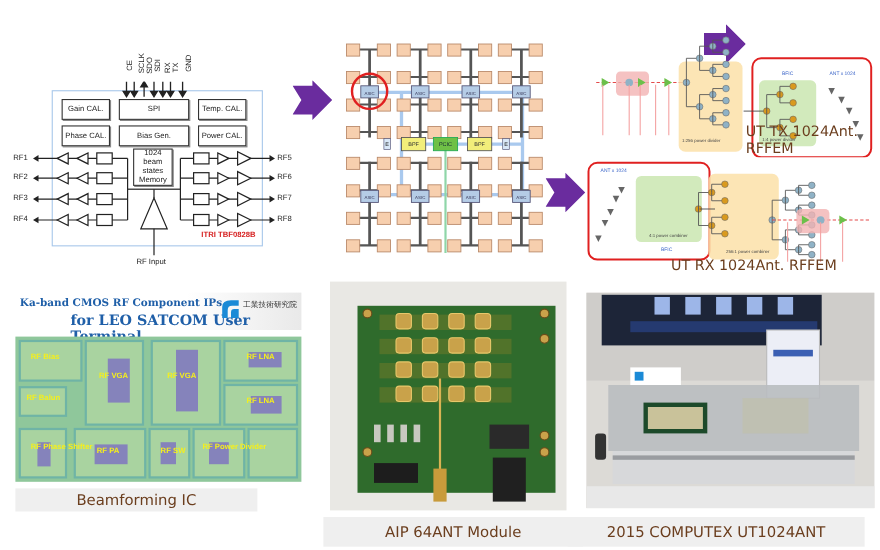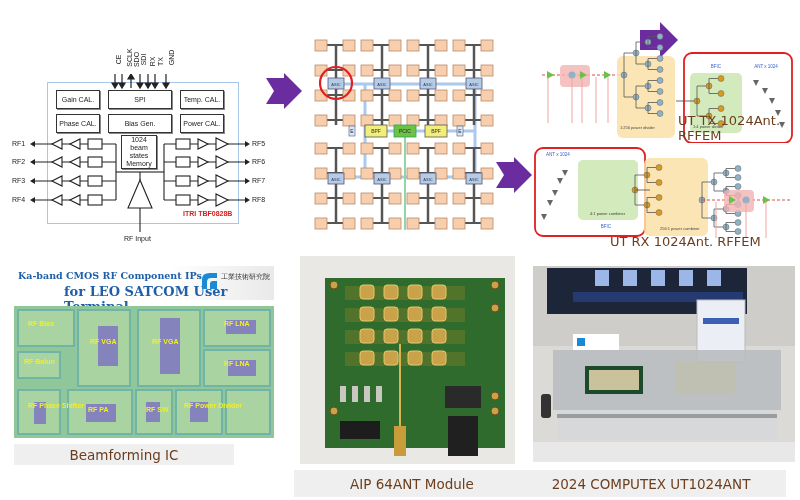--- a/index.html
+++ b/index.html
@@ -518,13 +518,13 @@
     <rect x="142" y="96" width="60" height="32" fill="#bfbfae" opacity="0.8"></rect>
     <rect x="24" y="144" width="220" height="30" fill="#d7d8da"></rect>
     <rect x="24" y="148" width="220" height="4" fill="#9a9ca0"></rect>
     <rect x="8" y="128" width="10" height="24" fill="#333" rx="3"></rect>
     <rect x="0" y="176" width="262" height="20" fill="#e8e8e8"></rect>
   </svg>
 </div>
 
 <div class="caption" style="left:14px;top:444px;width:220px;height:21px;">Beamforming IC</div>
 <div class="caption" style="left:294px;top:470px;width:236px;height:27px;">AIP 64ANT Module</div>
-<div class="caption" style="left:516px;top:470px;width:270px;height:27px;">2024 COMPUTEX UT1024ANT</div>
+<div class="caption" style="left:516px;top:470px;width:270px;height:27px;">2015 COMPUTEX UT1024ANT</div>
 
 </body></html>

